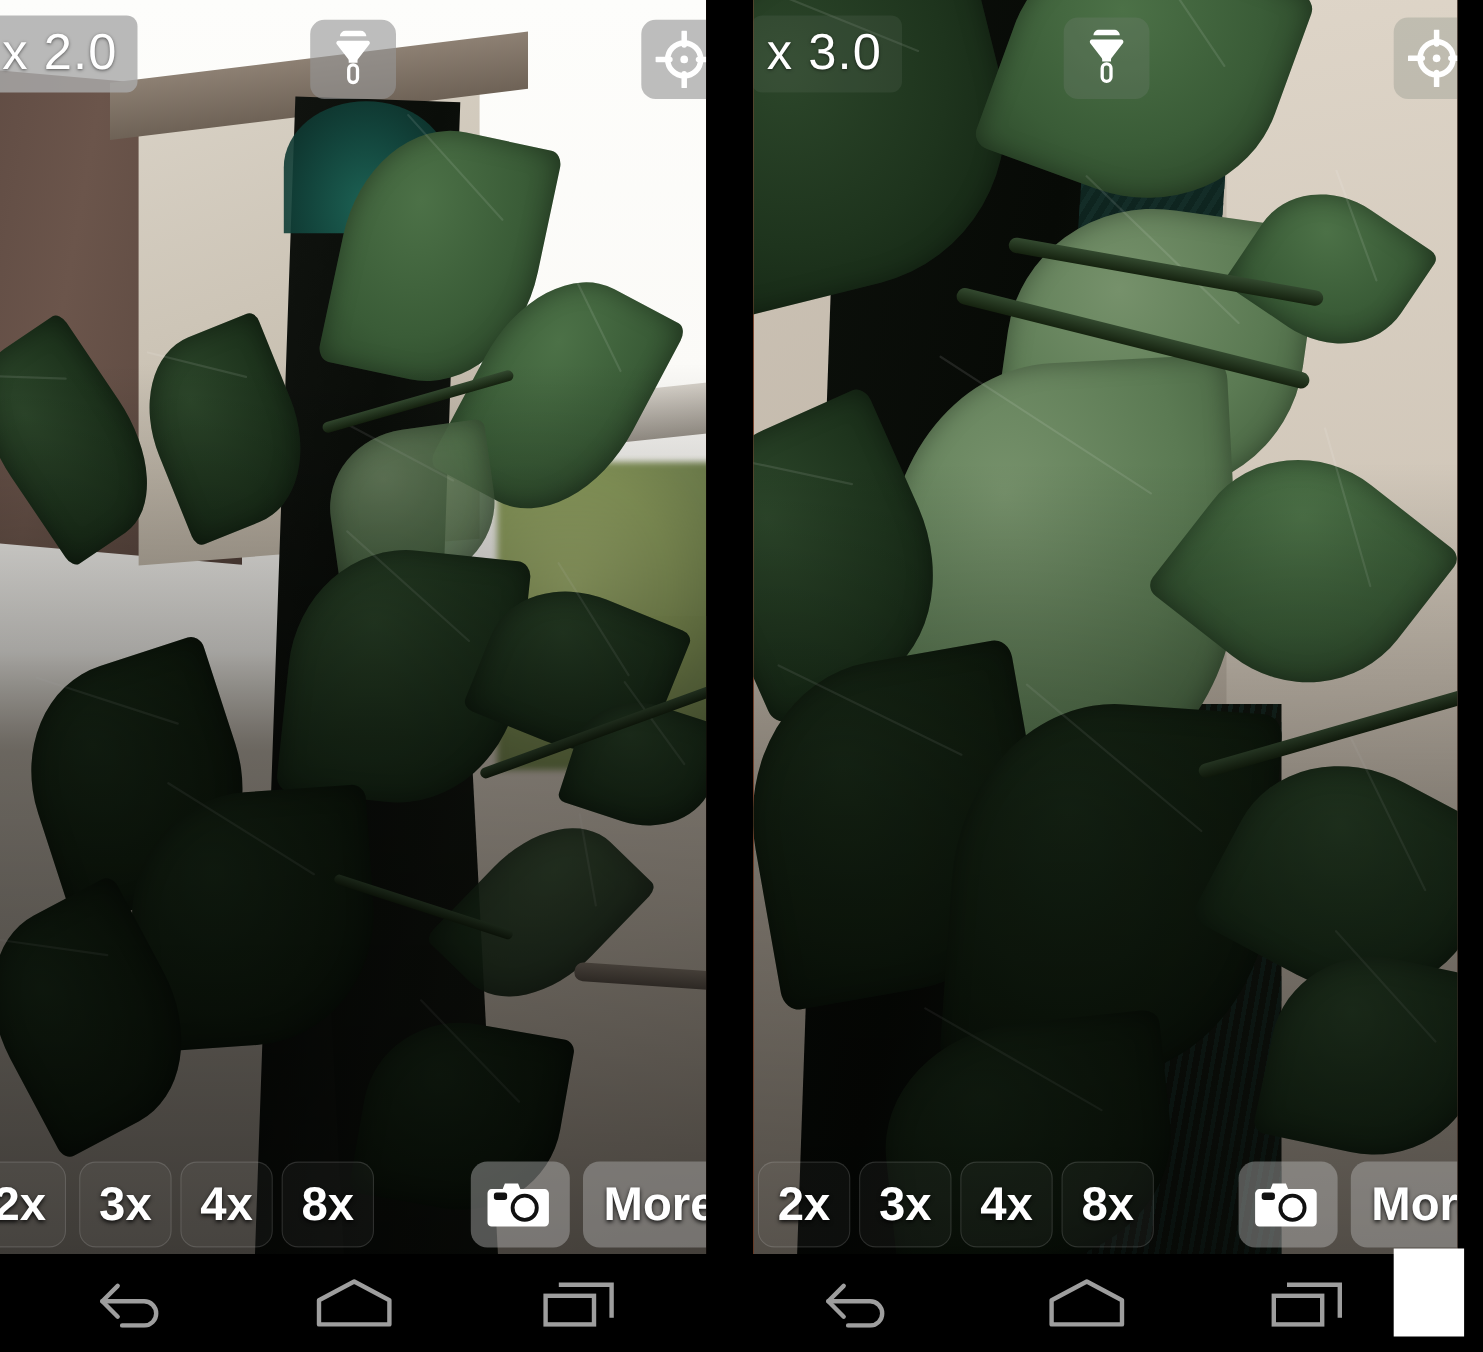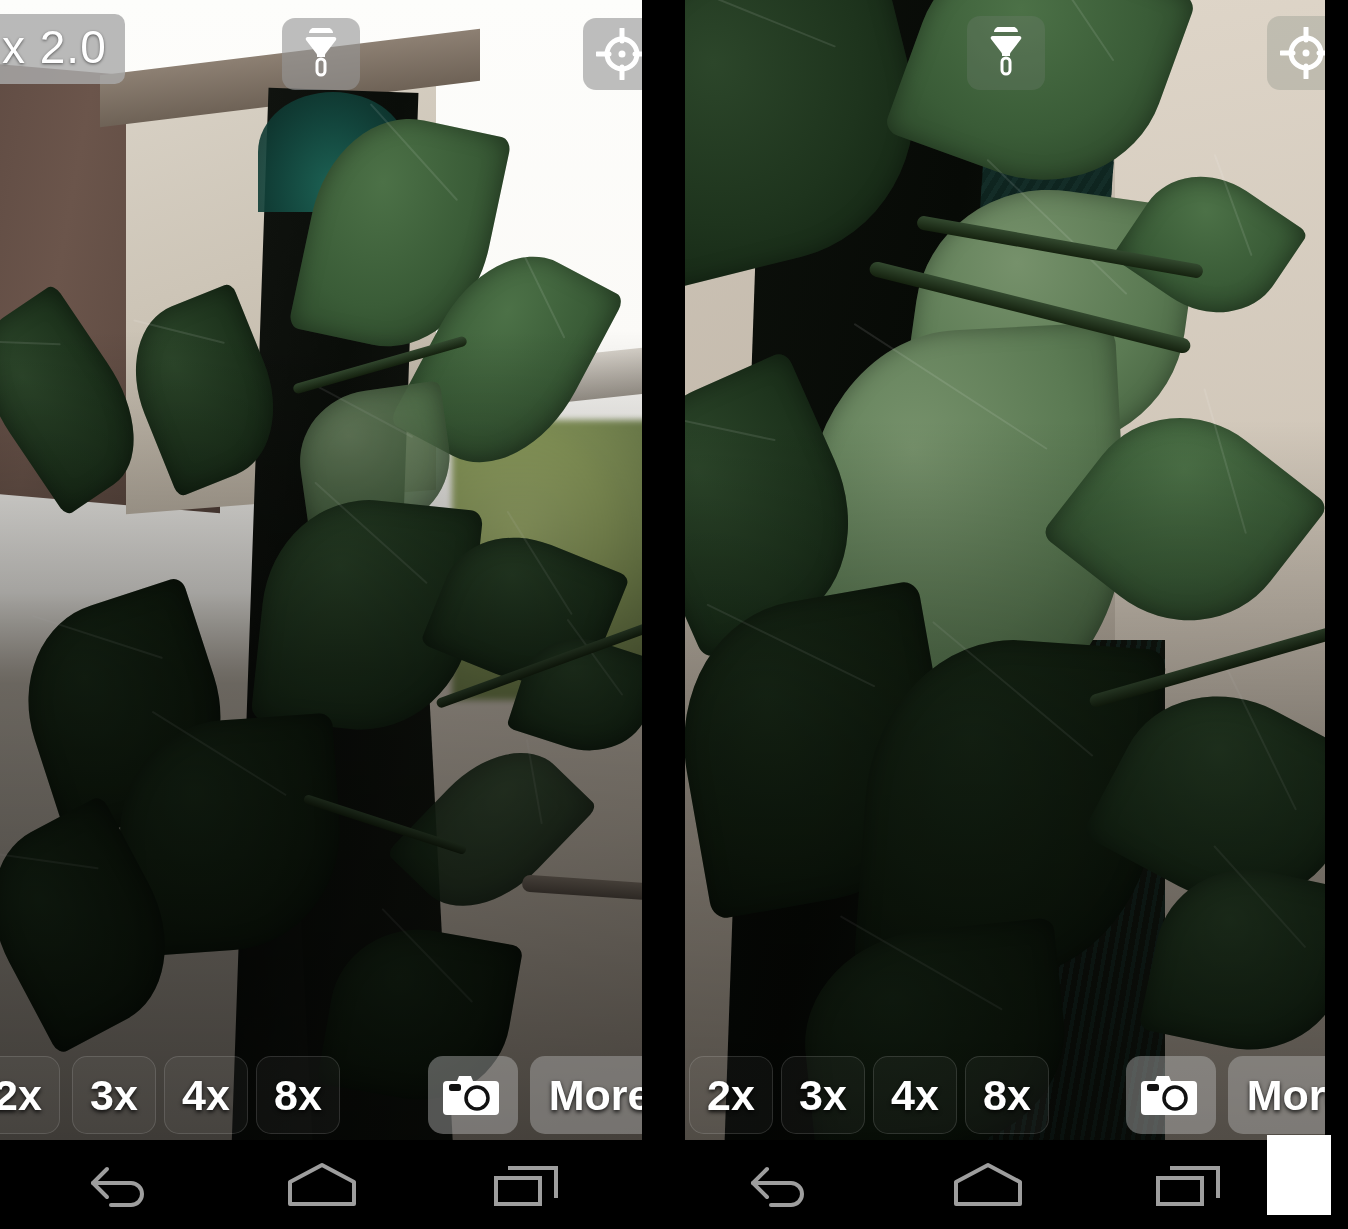--- a/index.html
+++ b/index.html
@@ -312,20 +312,21 @@
         <div class="leaf dark" style="left:470px;top:870px;width:190px;height:180px;transform:rotate(12deg);"></div>
         <div class="leaf vdark" style="left:120px;top:930px;width:260px;height:220px;transform:rotate(-6deg);"></div>
 
         <div class="vine" style="left:180px;top:300px;width:330px;height:15px;transform:rotate(14deg);"></div>
         <div class="vine" style="left:230px;top:240px;width:290px;height:14px;transform:rotate(10deg);"></div>
         <div class="vine" style="left:400px;top:660px;width:260px;height:13px;transform:rotate(-16deg);"></div>
 
         <div class="r-darkveil"></div>
       </div>
 
+      <div class="zoom-label" id="zoom-label-right">x 3.0</div>
 
       <div class="chip dim" style="left:282px;top:16px;width:78px;height:74px;">
         <svg width="40" height="52" viewBox="0 0 40 52">
           <path d="M7 9 h26 a2 2 0 0 1 2 3 l-10 13 a3 3 0 0 0 -1 2 v2 h-8 v-2 a3 3 0 0 0 -1 -2 l-10 -13 a2 2 0 0 1 2 -3 z" fill="#fff"></path>
           <path d="M8 5 a12 7 0 0 1 24 0 z" fill="#fff"></path>
           <rect x="16" y="31" width="8" height="16" rx="4" fill="none" stroke="#fff" stroke-width="3"></rect>
         </svg>
       </div>
 
       <div class="chip dim" style="left:582px;top:16px;width:78px;height:74px;">

